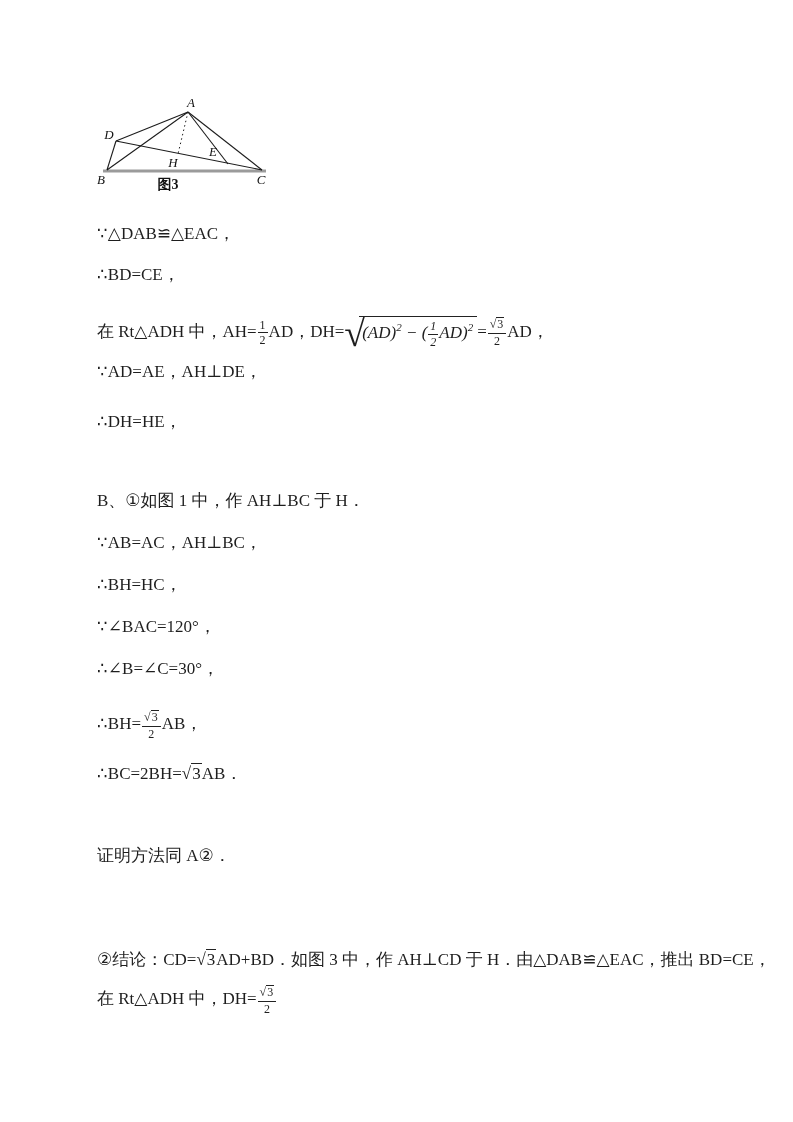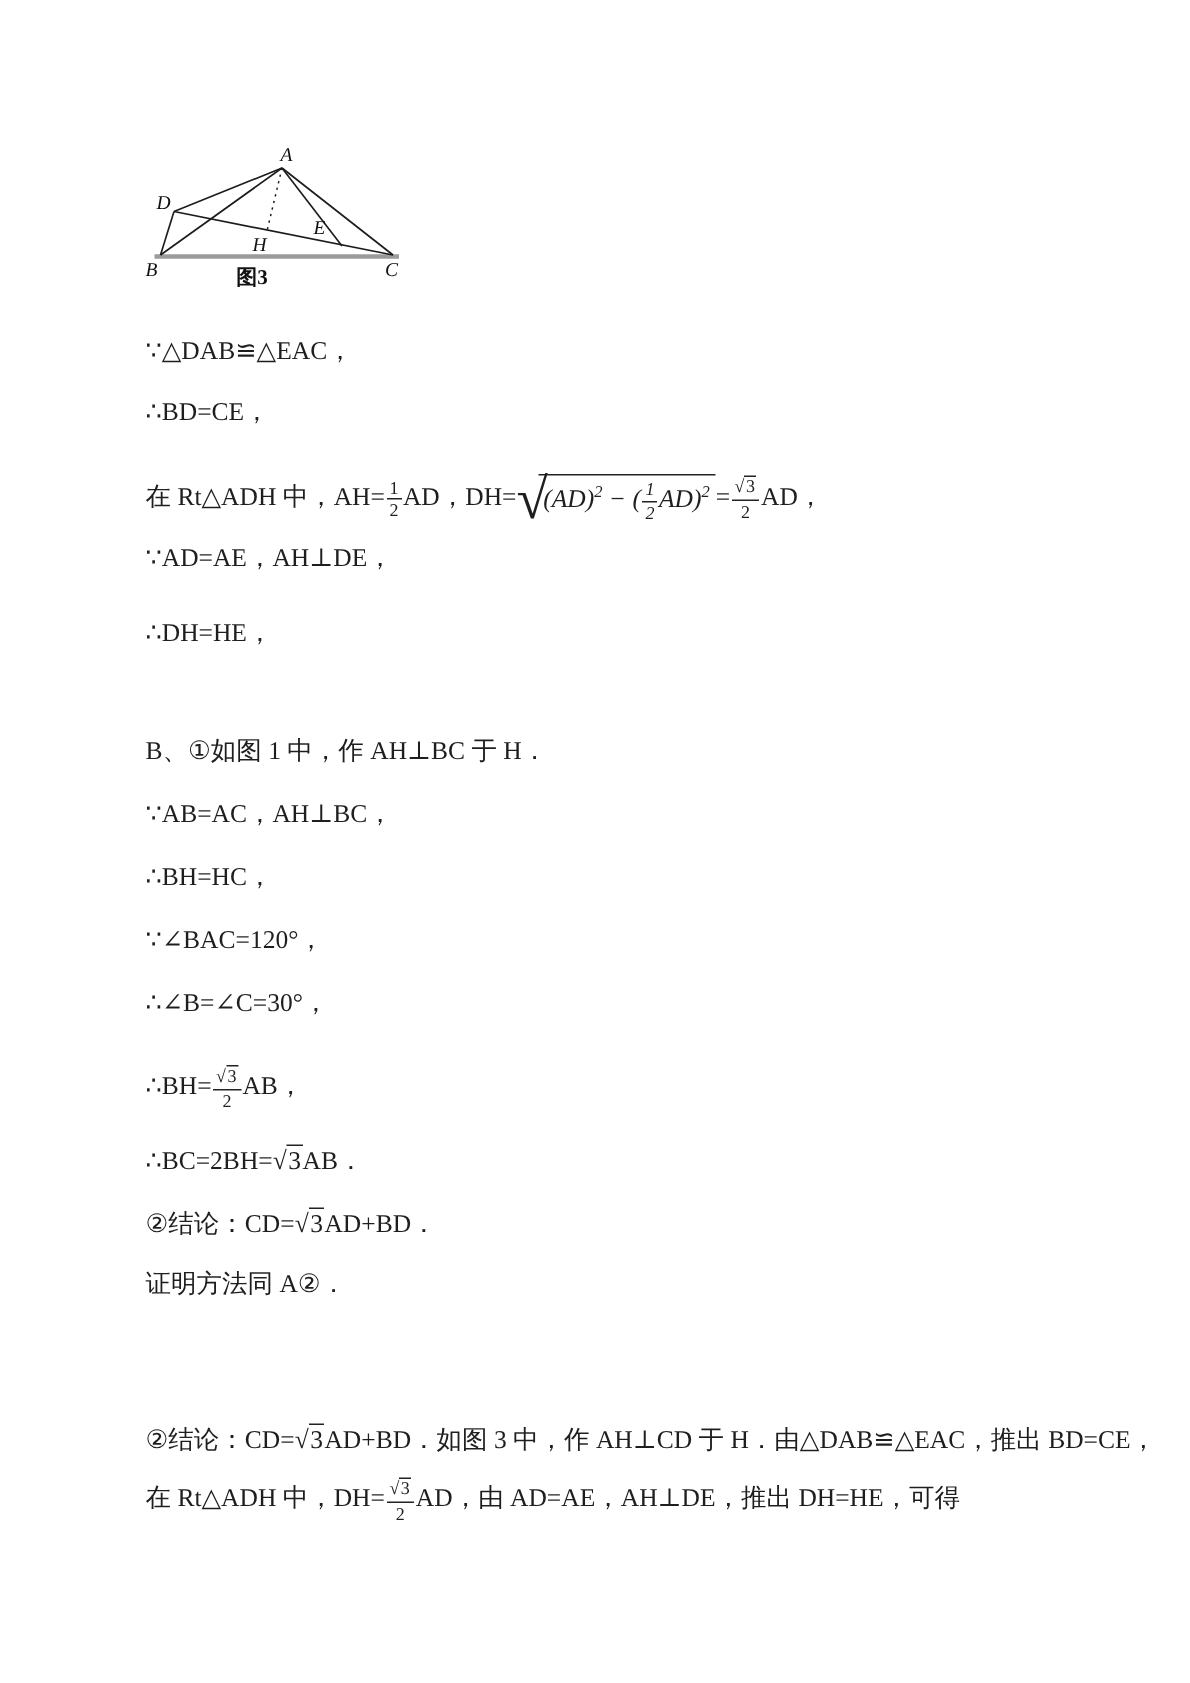--- a/index.html
+++ b/index.html
@@ -80,27 +80,24 @@
   <div class="line" style="top:659px">∴∠B=∠C=30°，</div>
 
   <div class="line" style="top:710px">
     <span>∴BH=</span><span class="frac"><span class="num"><span>√</span><span class="ol">3</span></span><span class="den">2</span></span><span>AB，</span>
   </div>
 
   <div class="line" style="top:763px">
     <span>∴BC=2BH=</span><span><span>√</span><span class="ol">3</span></span><span>AB．</span>
   </div>
 
-  <div class="line" style="top:805px">
-    <span>②结论：CD=</span><span><span>√</span><span class="ol">3</span></span><span>AD+BD．</span>
-  </div>
 
   <div class="line" style="top:846px">证明方法同 A②．</div>
 
   <div class="line" style="top:949px">
     <span>②结论：CD=</span><span><span>√</span><span class="ol">3</span></span><span>AD+BD．如图 3 中，作 AH⊥CD 于 H．由△DAB≌△EAC，推出 BD=CE，</span>
   </div>
 
   <div class="line" style="top:985px">
-    <span>在 Rt△ADH 中，DH=</span><span class="frac"><span class="num"><span>√</span><span class="ol">3</span></span><span class="den">2</span></span><span>AD，由 AD=AE，AH⊥DE，推出 DH=HE，可得</span>
+    <span>在 Rt△ADH 中，DH=</span><span class="frac"><span class="num"><span>√</span><span class="ol">3</span></span><span class="den">2</span></span>
   </div>
 
 </div>
 
 </body></html>

